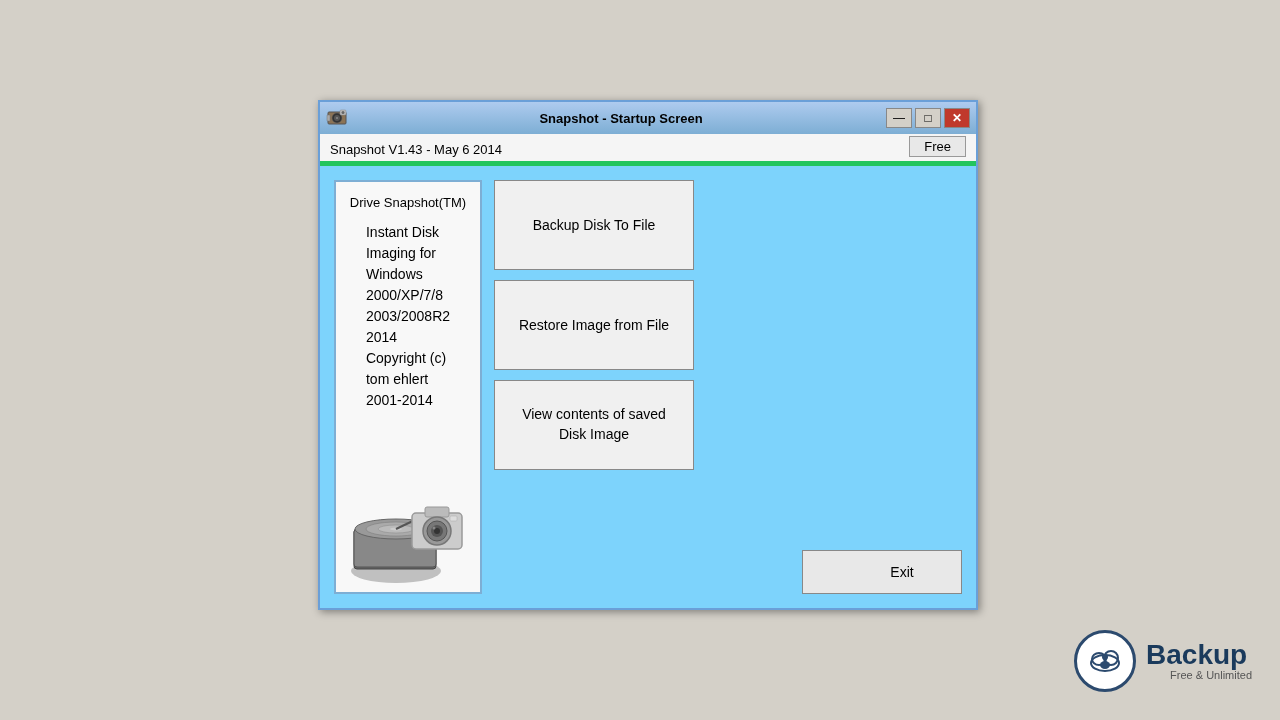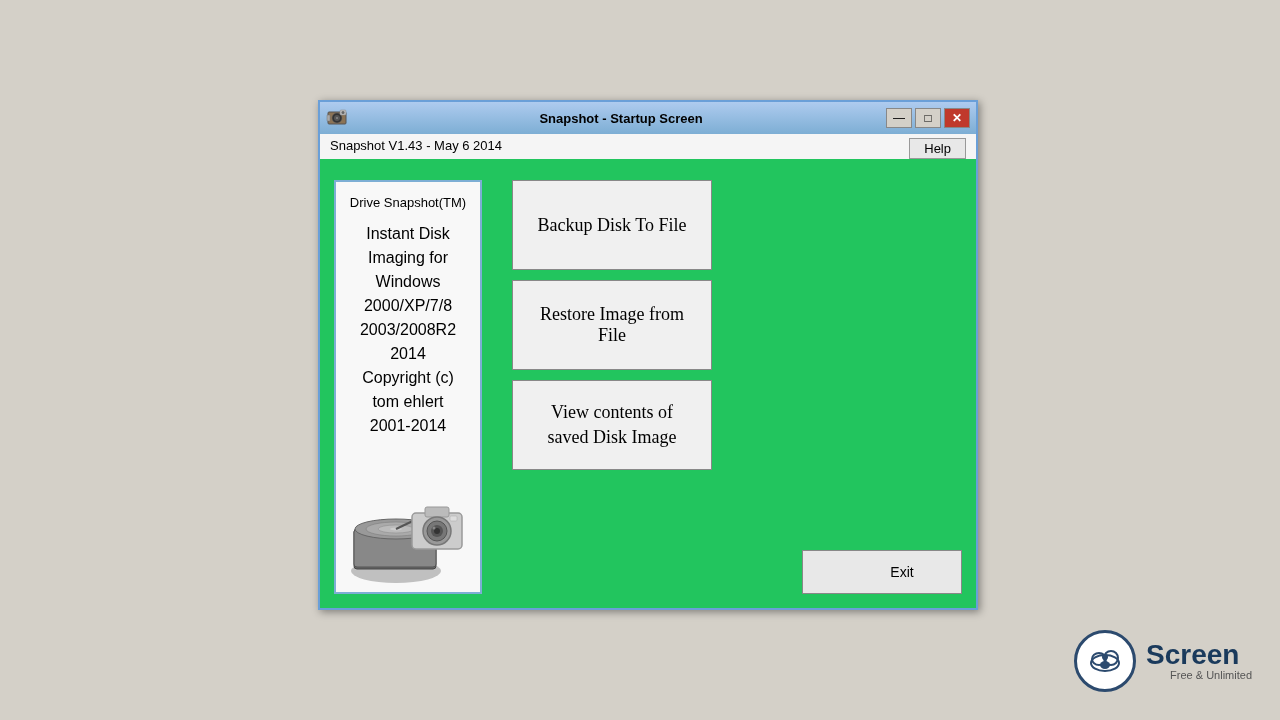--- a/index.html
+++ b/index.html
@@ -12,21 +12,21 @@
       overflow: hidden;
     }
 
     
     .window {
       position: absolute;
       left: 318px;
       top: 100px;
       width: 660px;
       height: 510px;
-      background: #22c55e;
+      background: #7dd3fc;
       border: 2px solid #6a9fd8;
       box-shadow: 2px 2px 8px rgba(0,0,0,0.4);
     }
 
     
     .title-bar {
       background: linear-gradient(to bottom, #aecbef, #7daed4);
       height: 32px;
       display: flex;
       align-items: center;
@@ -64,44 +64,44 @@
     }
     .title-btn.close {
       background: #c0392b;
       color: white;
       font-weight: bold;
     }
 
     
     .menu-bar {
       background: #f5f5f5;
-      border-bottom: 7px solid #22c55e;
-      display: flex;
-      align-items: flex-start;
+      border-bottom: 5px solid #22c55e;
+      display: flex;
+      align-items: flex-end;
       justify-content: space-between;
       padding: 4px 10px;
       height: 32px;
     }
     .version-text {
       font-size: 13px;
       color: #000;
     }
     .help-btn {
       background: #e8e8e8;
       border: 1px solid #999;
       padding: 2px 14px;
       font-size: 13px;
       cursor: pointer;
     }
 
     
     .content {
       display: flex;
       padding: 14px;
-      gap: 30px;
+      gap: 12px;
       height: calc(100% - 64px);
     }
 
     
     .left-panel {
       width: 148px;
       flex-shrink: 0;
       border: 2px solid #7daed4;
       background: #f8f8f8;
       display: flex;
@@ -110,23 +110,23 @@
       padding: 12px 8px 8px 8px;
     }
     .app-title {
       font-size: 13px;
       color: #000;
       text-align: center;
       line-height: 1.4;
       margin-bottom: 10px;
     }
     .app-description {
-      font-size: 16px;
-      color: #000;
-      text-align: center;
+      font-size: 14px;
+      color: #000;
+      text-align: left;
       line-height: 1.5;
       margin-bottom: 10px;
     }
     .disk-image-container {
       width: 100%;
       flex: 1;
       display: flex;
       align-items: flex-end;
       justify-content: center;
       position: relative;
@@ -150,30 +150,29 @@
       display: flex;
       flex-direction: column;
       gap: 10px;
       position: relative;
     }
 
     .action-btn {
       border: 1.5px solid #888;
       background: #f0f0f0;
       padding: 0 20px;
-      font-size: 18px;
+      font-size: 14px;
       cursor: pointer;
       text-align: center;
       display: flex;
       align-items: center;
       justify-content: center;
       height: 90px;
       width: 200px;
       color: #000;
-      font-family: Liberation Serif, serif;
     }
 
     .exit-btn {
       position: absolute;
       bottom: 0;
       right: 0;
       width: 160px;
       height: 44px;
       background: #e8e8e8;
       border: 1.5px solid #888;
@@ -241,21 +240,21 @@
     <span class="title-bar-text">Snapshot - Startup Screen</span>
     <div class="title-bar-controls">
       <button class="title-btn">—</button>
       <button class="title-btn">□</button>
       <button class="title-btn close">✕</button>
     </div>
   </div>
 
   <div class="menu-bar">
     <span class="version-text">Snapshot V1.43 - May  6 2014</span>
-    <button class="help-btn">Help</button>
+    <button class="help-btn">Free</button>
   </div>
 
   <div class="content">
 
     <div class="left-panel">
       <div class="app-title">Drive Snapshot(TM)</div>
       <div class="app-description">
         Instant Disk<br>Imaging for<br>Windows<br>2000/XP/7/8<br>2003/2008R2<br>2014<br>Copyright (c)<br>tom ehlert<br>2001-2014
       </div>
       <div class="disk-image-container">
@@ -305,16 +304,16 @@
 
       <ellipse cx="20" cy="22" rx="14" ry="8" fill="none" stroke="#2c4a6e" stroke-width="2"></ellipse>
       <ellipse cx="14" cy="18" rx="7" ry="6" fill="none" stroke="#2c4a6e" stroke-width="2"></ellipse>
       <ellipse cx="26" cy="17" rx="7" ry="7" fill="none" stroke="#2c4a6e" stroke-width="2"></ellipse>
 
       <circle cx="20" cy="16" r="3" fill="#2c4a6e"></circle>
       <ellipse cx="20" cy="24" rx="5" ry="4" fill="#2c4a6e"></ellipse>
     </svg>
   </div>
   <div class="filegit-text-block">
-    <span class="filegit-name">Screen</span>
+    <span class="filegit-name">Backup</span>
     <span class="filegit-tagline">Free &amp; Unlimited</span>
   </div>
 </div>
 
 </body></html>

